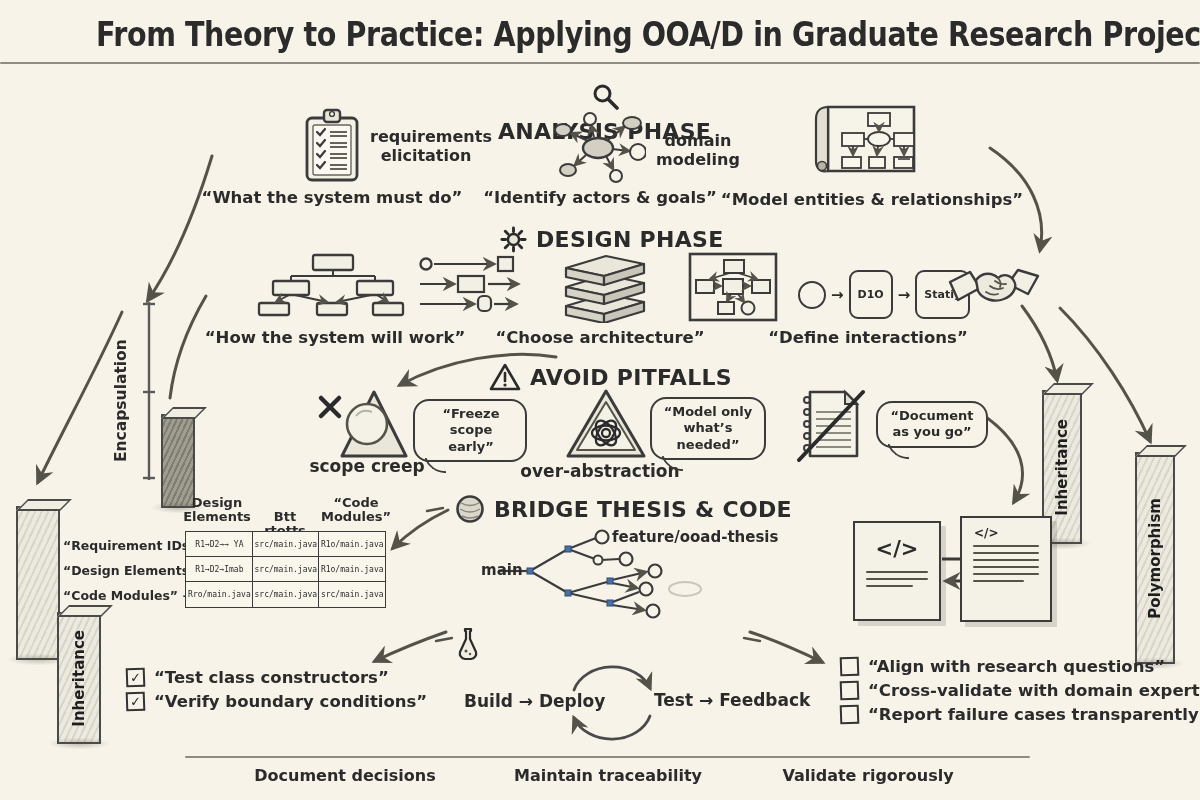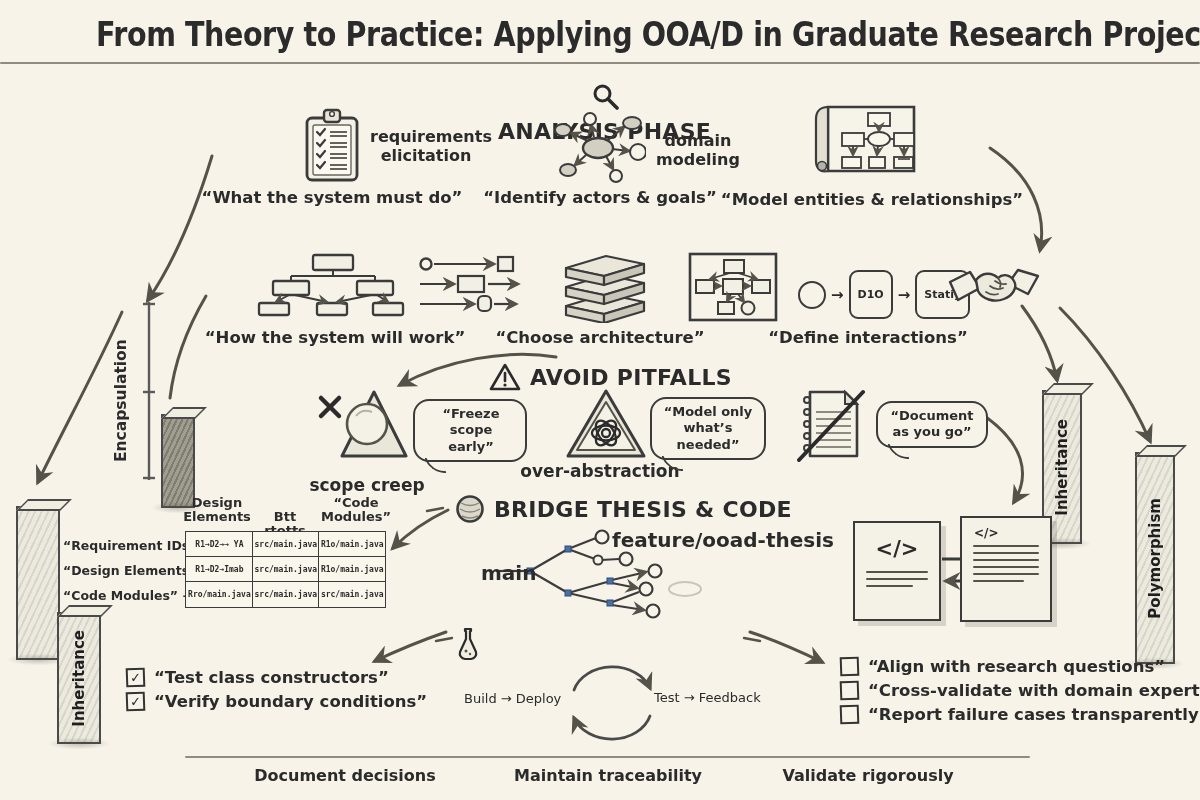--- a/index.html
+++ b/index.html
@@ -24,31 +24,31 @@
   .state-box{border:2.2px solid #3b3b3b;border-radius:9px;padding:16px 7px;font-size:11px;font-weight:bold;white-space:nowrap;}
   .state-arrow{font-size:15px;font-weight:bold;}
   .bt{position:absolute;left:63px;top:496px;width:334px;}
   .bt-h{position:absolute;font-size:13px;font-weight:bold;text-align:center;line-height:1.05;}
   .bt-body{position:absolute;top:37px;left:0;}
   .bt-row{display:flex;height:25px;align-items:stretch;}
   .bt-lab{width:120px;text-align:right;padding-right:4px;font-size:12.5px;font-weight:bold;
           line-height:25px;white-space:nowrap;}
   .bt-cell{width:66px;border:1.6px solid #3b3b3b;margin-left:-1.6px;margin-top:-1.6px;
            display:flex;align-items:center;justify-content:center;font-family:"DejaVu Sans Mono",monospace;
-           font-size:8px;white-space:nowrap;background:#f9f6ec;font-weight:bold;}
-  .git-lab{position:absolute;font-weight:bold;font-size:20px;white-space:nowrap;}
+           font-size:8px;white-space:nowrap;background:#f9f6ec;}
+  .git-lab{position:absolute;font-weight:bold;font-size:15px;white-space:nowrap;}
   .doc{position:absolute;background:#f4f1e6;border:2.4px solid #3b3b3b;box-shadow:5px 5px 0 rgba(70,68,58,.18);}
   .doc .code{font-weight:bold;text-align:center;}
   .dline{height:2px;background:#55524a;margin:5px 11px;border-radius:2px;}
   .dline.short{margin-right:26px;}
   .chk-col{position:absolute;display:flex;flex-direction:column;gap:5px;}
   .chk-row{display:flex;align-items:center;gap:9px;font-weight:bold;font-size:16.5px;white-space:nowrap;}
   .chk-box{width:15px;height:15px;border:2.2px solid #333;display:flex;align-items:center;
            justify-content:center;font-size:13px;font-weight:bold;transform:rotate(-2deg);flex:0 0 auto;}
-  .cyc-lab{position:absolute;font-weight:normal;font-size:13px;white-space:nowrap;}
+  .cyc-lab{position:absolute;font-weight:bold;font-size:17px;white-space:nowrap;}
   .foot{position:absolute;transform:translateX(-50%);font-weight:bold;font-size:16px;white-space:nowrap;}
   .pillar{position:absolute;border:2px solid #4a4a4a;
           background:repeating-linear-gradient(115deg,#eceadf 0 4px,#d9d6c9 4px 6px);
           display:flex;align-items:center;justify-content:center;}
   .pillar::before{content:"";position:absolute;top:-9px;left:4px;width:100%;height:8px;
           background:#f0ede1;border:2px solid #4a4a4a;transform:skewX(-45deg);}
   .pillar::after{content:"";position:absolute;bottom:-8px;left:-14px;right:-14px;height:13px;
           background:radial-gradient(ellipse at center,rgba(80,78,70,.32),transparent 65%);}
   .pillar.dark{background:repeating-linear-gradient(115deg,#a09d91 0 3px,#7f7c70 3px 5px);}
   .vtext{writing-mode:vertical-rl;transform:rotate(180deg);font-weight:bold;font-size:15px;
@@ -164,20 +164,36 @@
         <line x1="41" y1="49" x2="41" y2="58"></line>
       <line x1="66" y1="49" x2="65" y2="58"></line>
         <line x1="92" y1="49" x2="92" y2="58"></line>
     </g>
     <line x1="52" y1="42" x2="56" y2="42" stroke="#3b3b3b" stroke-width="1.8"></line>
     <line x1="78" y1="42" x2="82" y2="42" stroke="#3b3b3b" stroke-width="1.8"></line>
     <line x1="86" y1="70" x2="98" y2="70" stroke="#55524a" stroke-width="1.8" transform="translate(0,-8)"></line>
   </svg>
   <div class="q z2" style="left:872px;top:190px;">“Model entities &amp; relationships”</div>
 
+  <div class="sec-head z2" style="left:500px;top:226px;">
+    <svg width="27" height="27" viewBox="0 0 28 28">
+      <g stroke="#2b2b2b" stroke-width="3" stroke-linecap="round">
+        <line x1="14" y1="2" x2="14" y2="6"></line>
+          <line x1="14" y1="22" x2="14" y2="26"></line>
+        <line x1="2" y1="14" x2="6" y2="14"></line>
+          <line x1="22" y1="14" x2="26" y2="14"></line>
+        <line x1="5.5" y1="5.5" x2="8.3" y2="8.3"></line>
+          <line x1="19.7" y1="19.7" x2="22.5" y2="22.5"></line>
+        <line x1="5.5" y1="22.5" x2="8.3" y2="19.7"></line>
+          <line x1="19.7" y1="8.3" x2="22.5" y2="5.5"></line>
+      </g>
+      <circle cx="14" cy="14" r="5.8" fill="#e8e5d9" stroke="#2b2b2b" stroke-width="2.6"></circle>
+    </svg>
+    <span>DESIGN PHASE</span>
+  </div>
 
   <svg class="abs z2" style="left:255px;top:253px;" width="155" height="64" viewBox="0 0 155 64">
     <g fill="#f2efe4" stroke="#3b3b3b" stroke-width="2.3">
       <rect x="58" y="2" width="40" height="15" rx="2"></rect>
       <rect x="18" y="28" width="36" height="14" rx="2"></rect>
       <rect x="102" y="28" width="36" height="14" rx="2"></rect>
       <rect x="4" y="50" width="30" height="12" rx="2"></rect>
       <rect x="62" y="50" width="30" height="12" rx="2"></rect>
       <rect x="118" y="50" width="30" height="12" rx="2"></rect>
     </g>
@@ -282,21 +298,21 @@
 
   <svg class="abs z2" style="left:316px;top:386px;" width="92" height="78" viewBox="0 0 92 78">
     <g stroke="#2b2b2b" stroke-width="4.5" stroke-linecap="round">
       <line x1="5" y1="12" x2="23" y2="30"></line>
         <line x1="23" y1="12" x2="5" y2="30"></line>
     </g>
     <path d="M58,6 L90,70 L26,70 Z" fill="#e9e6da" stroke="#3b3b3b" stroke-width="3" stroke-linejoin="round"></path>
     <circle cx="51" cy="38" r="20" fill="#f4f1e6" stroke="#55524a" stroke-width="2.6"></circle>
     <path d="M40,30 q6,-8 16,-4" stroke="#b5b2a5" stroke-width="2" fill="none"></path>
   </svg>
-  <div class="pitlbl z2" style="left:367px;top:475px;">scope creep</div>
+  <div class="pitlbl z2" style="left:367px;top:456px;">scope creep</div>
   <div class="bubble" style="left:413px;top:399px;width:92px;padding-left:10px;">“Freeze scope early”</div>
 
   <svg class="abs z2" style="left:565px;top:388px;" width="82" height="74" viewBox="0 0 82 74">
     <path d="M41,3 L79,68 H3 Z" fill="#e9e6da" stroke="#3b3b3b" stroke-width="3" stroke-linejoin="round"></path>
     <path d="M41,14 L70,62 H12 Z" fill="#f4f1e6" stroke="#55524a" stroke-width="2" stroke-linejoin="round"></path>
     <g stroke="#2b2b2b" stroke-width="2.3" fill="none">
       <ellipse cx="41" cy="45" rx="14" ry="7.5"></ellipse>
       <ellipse cx="41" cy="45" rx="14" ry="7.5" transform="rotate(55 41 45)"></ellipse>
       <ellipse cx="41" cy="45" rx="14" ry="7.5" transform="rotate(-55 41 45)"></ellipse>
       <circle cx="41" cy="45" r="4"></circle>

